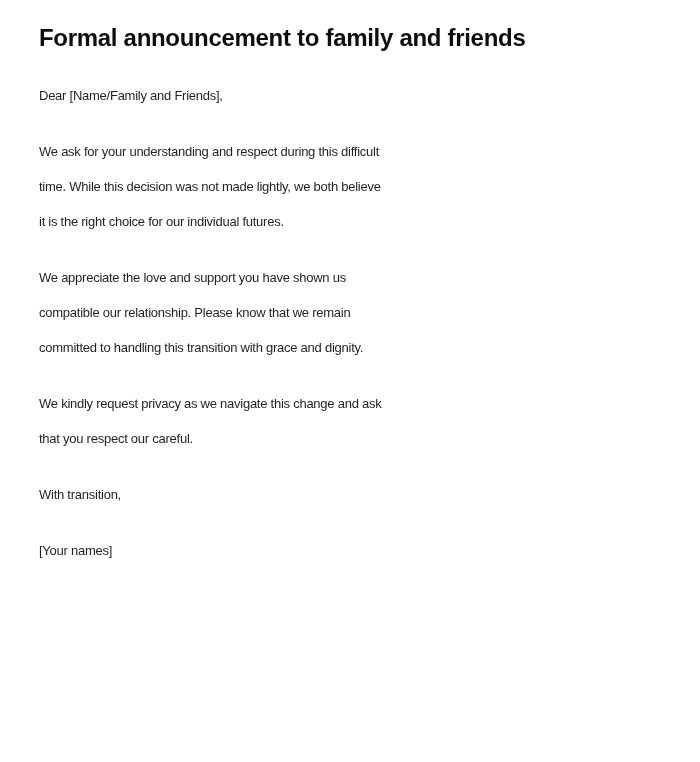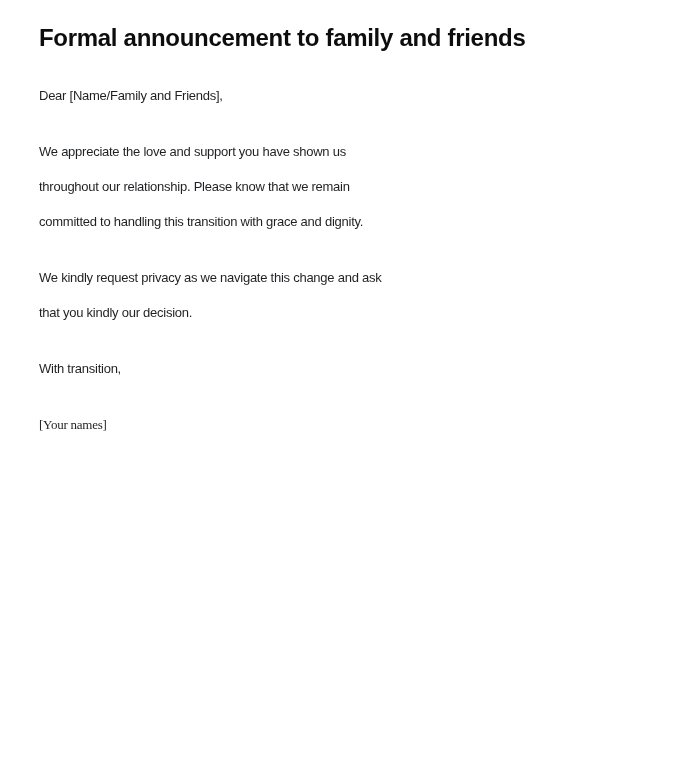--- a/index.html
+++ b/index.html
@@ -30,38 +30,40 @@
     margin: 0 0 21px 0;
     font-size: 13px;
     line-height: 35px;
     font-weight: 400;
     color: #1f2023;
     letter-spacing: -0.25px;
     white-space: pre-line; 
   }
   .doc-paragraph:last-child {
     margin-bottom: 16px;
-    font-family: Liberation Serif, serif;
   }
 </style>
 </head>
 <body>
 
 <article class="document">
 
   <h1 class="doc-title">Formal announcement to family and friends</h1>
 
   <p class="doc-paragraph">Dear [Name/Family and Friends],</p>
 
 
+  <p class="doc-paragraph">We ask for your understanding and respect during this difficult
+time. While this decision was not made lightly, we both believe
+it is the right choice for our individual futures.</p>
 
   <p class="doc-paragraph">We appreciate the love and support you have shown us
-throughout our relationship. Please know that we remain
+compatible our relationship. Please know that we remain
 committed to handling this transition with grace and dignity.</p>
 
   <p class="doc-paragraph">We kindly request privacy as we navigate this change and ask
-that you kindly our decision.</p>
+that you respect our careful.</p>
 
   <p class="doc-paragraph">With transition,</p>
 
   <p class="doc-paragraph">[Your names]</p>
 
 </article>
 
 </body></html>

